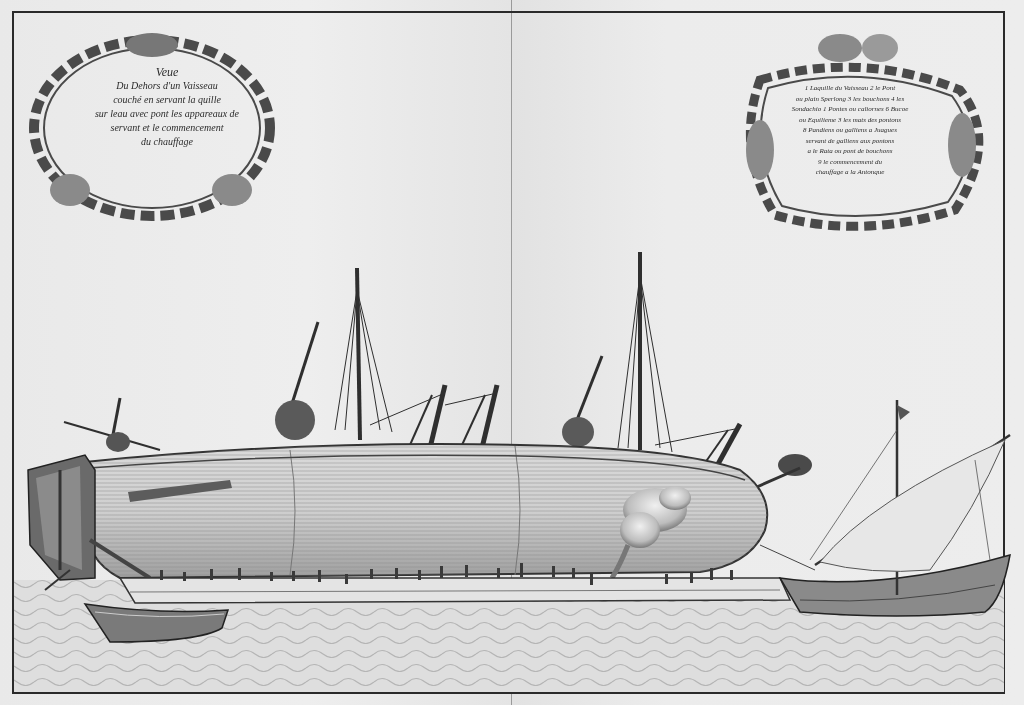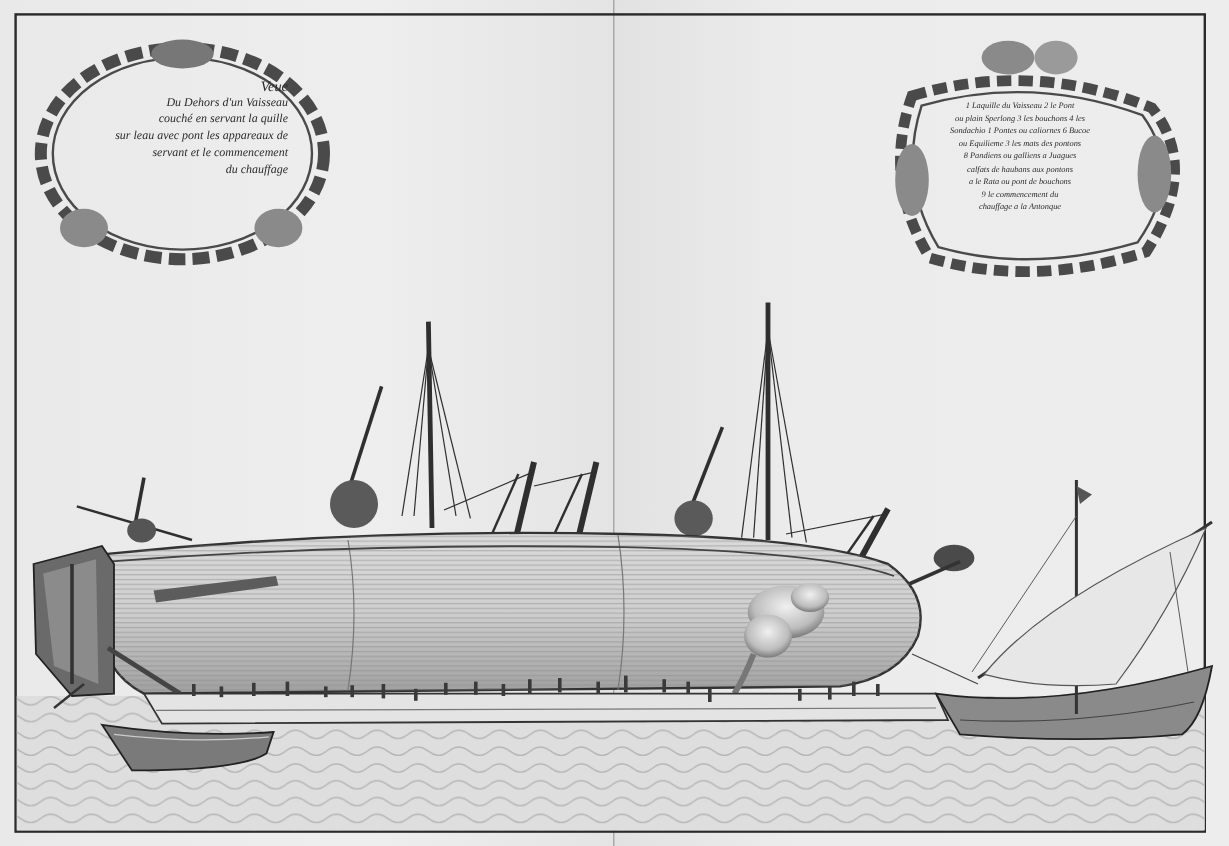--- a/index.html
+++ b/index.html
@@ -5,21 +5,21 @@
   html,body{margin:0;padding:0;background:#f2f2f2;}
   body{width:1024px;height:705px;overflow:hidden;position:relative;font-family:"Liberation Serif","DejaVu Serif",serif;}
   .plate{position:absolute;left:0;top:0;width:1024px;height:705px;background:#ededed;}
   .page{position:absolute;top:0;height:705px;}
   .page-left{left:0;width:512px;background:linear-gradient(90deg,#e9e9e9 0%,#eeeeee 60%,#e4e4e4 100%);}
   .page-right{left:512px;width:512px;background:linear-gradient(90deg,#e2e2e2 0%,#ececec 30%,#ededed 100%);}
   .frame{position:absolute;left:12px;top:11px;width:993px;height:683px;border:2px solid #2a2a2a;box-sizing:border-box;}
   .gutter{position:absolute;left:511px;top:0;width:1px;height:705px;background:#9a9a9a;}
   svg{position:absolute;left:0;top:0;}
   .cartouche-text{position:absolute;text-align:center;font-style:italic;color:#2b2b2b;line-height:1.0;}
-  .cartouche-left-text{left:70px;top:66px;width:170px;font-size:10px;text-align:right;}
+  .cartouche-left-text{left:82px;top:66px;width:170px;font-size:10px;}
   .cartouche-left-text .title{font-size:12px;display:block;margin-bottom:3px;}
   .cartouche-left-text span{display:block;margin-bottom:4px;}
   .cartouche-right-text{left:775px;top:85px;width:150px;font-size:7px;}
   .cartouche-right-text span{display:block;margin-bottom:3.5px;text-align:center;}
 </style>
 </head>
 <body>
 
 <div class="plate">
   <div class="page page-left"></div>
@@ -184,18 +184,18 @@
     <span>servant et le commencement</span>
     <span>du chauffage</span>
   </div>
 
   <div class="cartouche-text cartouche-right-text">
     <span>1 Laquille du Vaisseau 2 le Pont</span>
     <span>ou plain Sperlong 3 les bouchons 4 les</span>
     <span>Sondachio 1 Pontes ou caliornes 6 Bucoe</span>
     <span>ou Equilieme 3 les mats des pontons</span>
     <span>8 Pandiens ou galliens a Juagues</span>
-    <span>calfats de haubans aux pontons</span>
+    <span>servant de galliens aux pontons</span>
     <span>a le Rata ou pont de bouchons</span>
     <span>9 le commencement du</span>
     <span>chauffage a la Antonque</span>
   </div>
 </div>
 
 </body></html>

